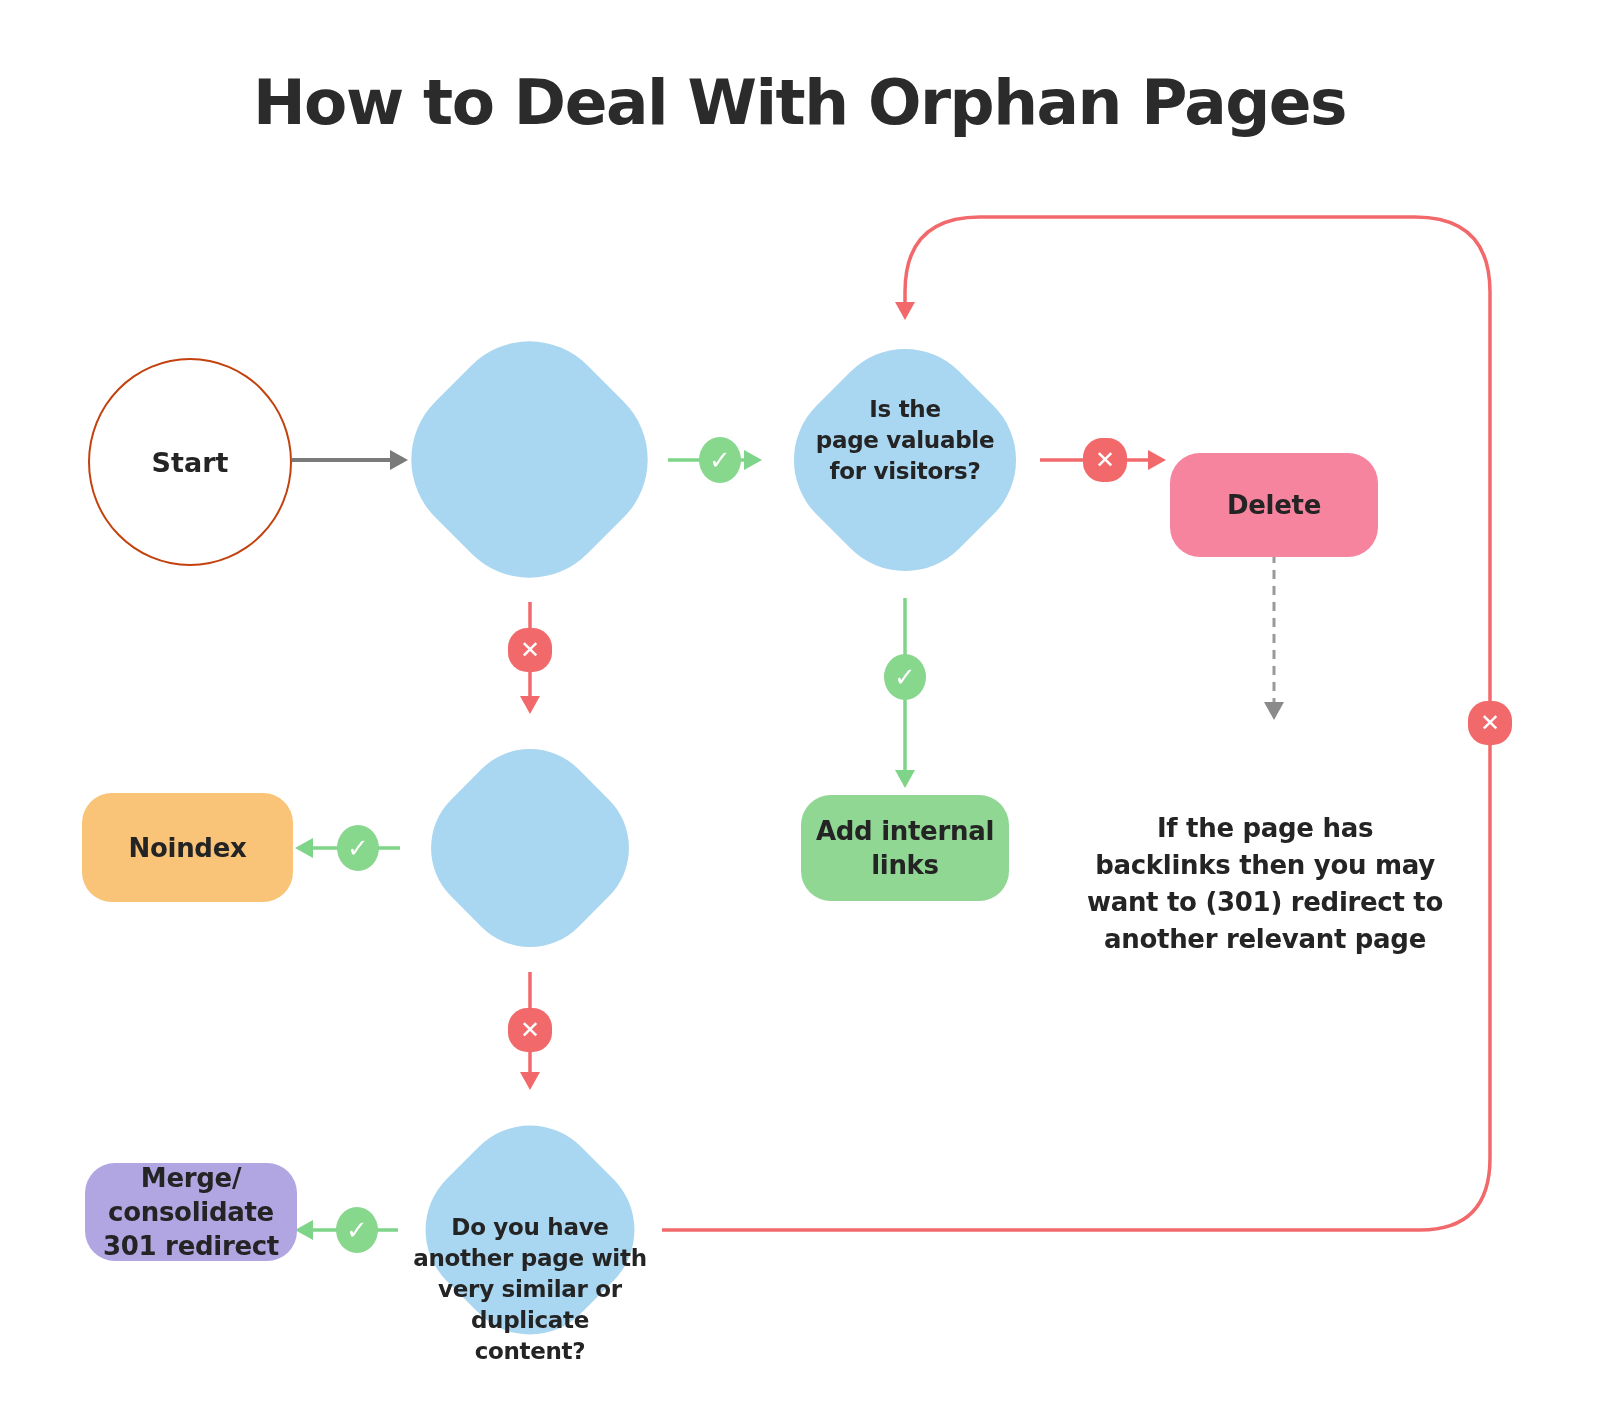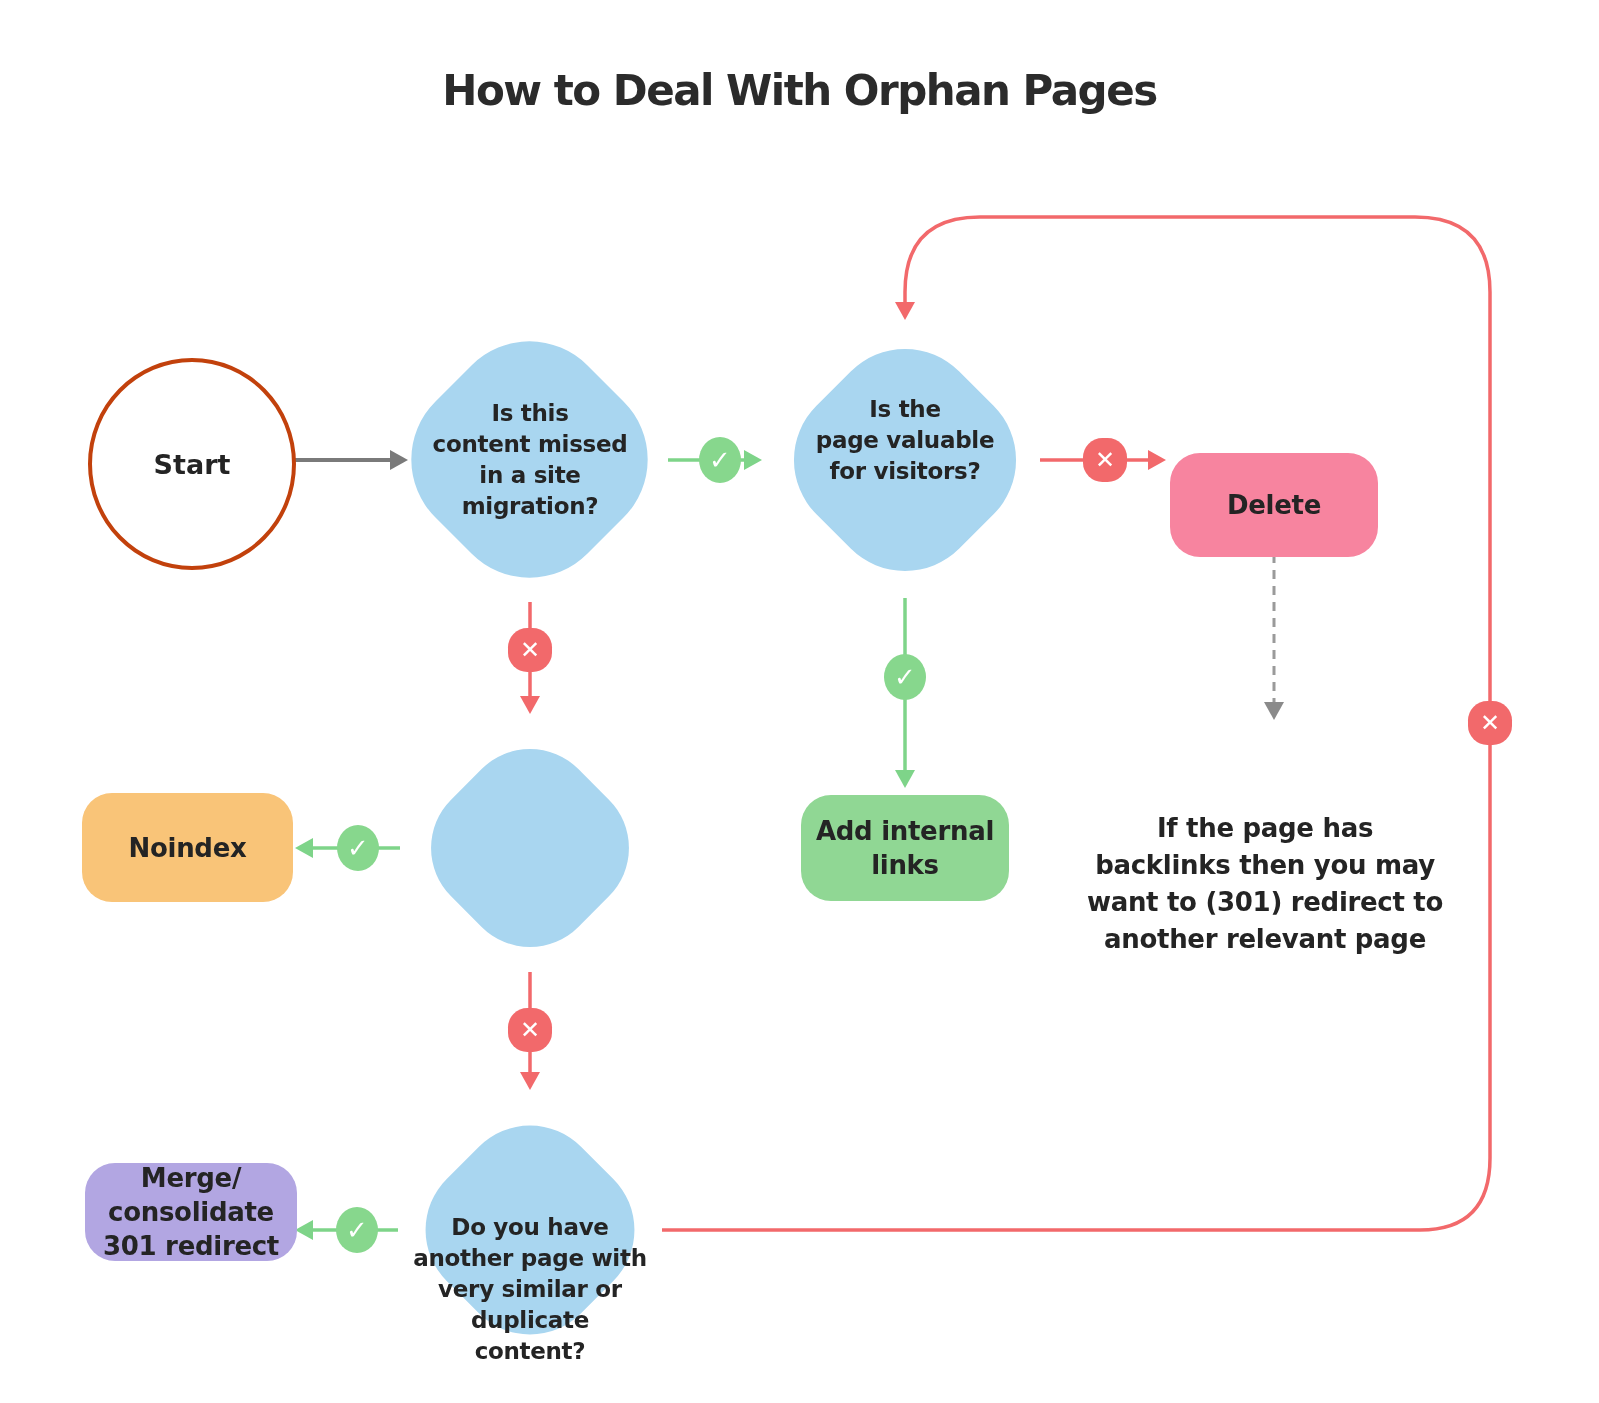--- a/index.html
+++ b/index.html
@@ -7,41 +7,41 @@
     --red:#f2696b; --pink:#f7849f; --orange:#f9c478; --purple:#b2a6e2;
     --ink:#242424; --title-ink:#2b2b2b; --gray:#7a7a7a; --dash-gray:#9a9a9a;
   }
   html,body{margin:0;padding:0;background:#fff;}
   #canvas{
     position:relative; width:1599px; height:1403px; background:#ffffff;
     font-family:"DejaVu Sans","Liberation Sans",sans-serif; overflow:hidden;
   }
   .title{
     position:absolute; left:0; top:66px; width:100%; text-align:center;
-    font-size:42px; font-weight:bold; letter-spacing:-1.5px; color:var(--title-ink);
+    font-size:63px; font-weight:bold; letter-spacing:-1.5px; color:var(--title-ink);
   }
   svg.connectors{position:absolute; left:0; top:0; z-index:0;}
   .ln-gray{stroke:var(--gray); stroke-width:4; fill:none;}
   .ln-green{stroke:var(--green-line); stroke-width:3.5; fill:none;}
   .ln-red{stroke:var(--red); stroke-width:3.5; fill:none;}
   .ln-dash{stroke:var(--dash-gray); stroke-width:3; fill:none; stroke-dasharray:9 7;}
   .ar-gray{fill:var(--gray);} .ar-green{fill:var(--green-line);}
   .ar-red{fill:var(--red);} .ar-dash{fill:#8a8a8a;}
 
   .diamond{
     position:absolute; background:var(--blue); transform:rotate(45deg);
     border-radius:38%; z-index:1;
   }
   .node-label{
     position:absolute; z-index:2; display:flex; align-items:center; justify-content:center;
     text-align:center; font-weight:bold; color:var(--ink); white-space:pre-line;
     font-size:23px; line-height:31px; letter-spacing:-0.3px;
   }
   .start{
-    position:absolute; background:#fff; border:4px solid #c2410c; border-radius:50%;
+    position:absolute; background:#fff; border:2px solid #c2410c; border-radius:50%;
     display:flex; align-items:center; justify-content:center; z-index:1;
     font-size:27px; font-weight:bold; color:var(--ink);
   }
   .box{
     position:absolute; border-radius:30px; z-index:1;
     display:flex; align-items:center; justify-content:center; text-align:center;
     font-size:26px; line-height:34px; font-weight:bold; color:var(--ink); white-space:pre-line;
     letter-spacing:-0.3px;
   }
   .box.pink{background:var(--pink);margin-top:40px;} .box.orange{background:var(--orange);}
@@ -96,24 +96,20 @@
 
     <line class="ln-dash" x1="1274" y1="522" x2="1274" y2="704"></line>
     <polygon class="ar-dash" points="1264,702 1284,702 1274,720"></polygon>
   </svg>
 
   <div class="start" style="left:88px; top:358px; width:200px; height:204px;">
     <span>Start</span>
   </div>
 
   <div class="diamond" style="left:422px; top:352px; width:215px; height:215px;"></div>
-  <div class="node-label" style="left:408px; top:360px; width:244px; height:200px;">Is this
-content missed
-in a site
-migration?</div>
 
   <div class="diamond" style="left:804px; top:359px; width:202px; height:202px;"></div>
   <div class="node-label" style="left:793px; top:360px; width:224px; height:160px;">Is the
 page valuable
 for visitors?</div>
 
   <div class="diamond" style="left:440px; top:758px; width:180px; height:180px;"></div>
 
   <div class="diamond" style="left:435px; top:1135px; width:190px; height:190px;"></div>
   <div class="node-label" style="left:405px; top:1189px; width:250px; height:200px;">Do you have

